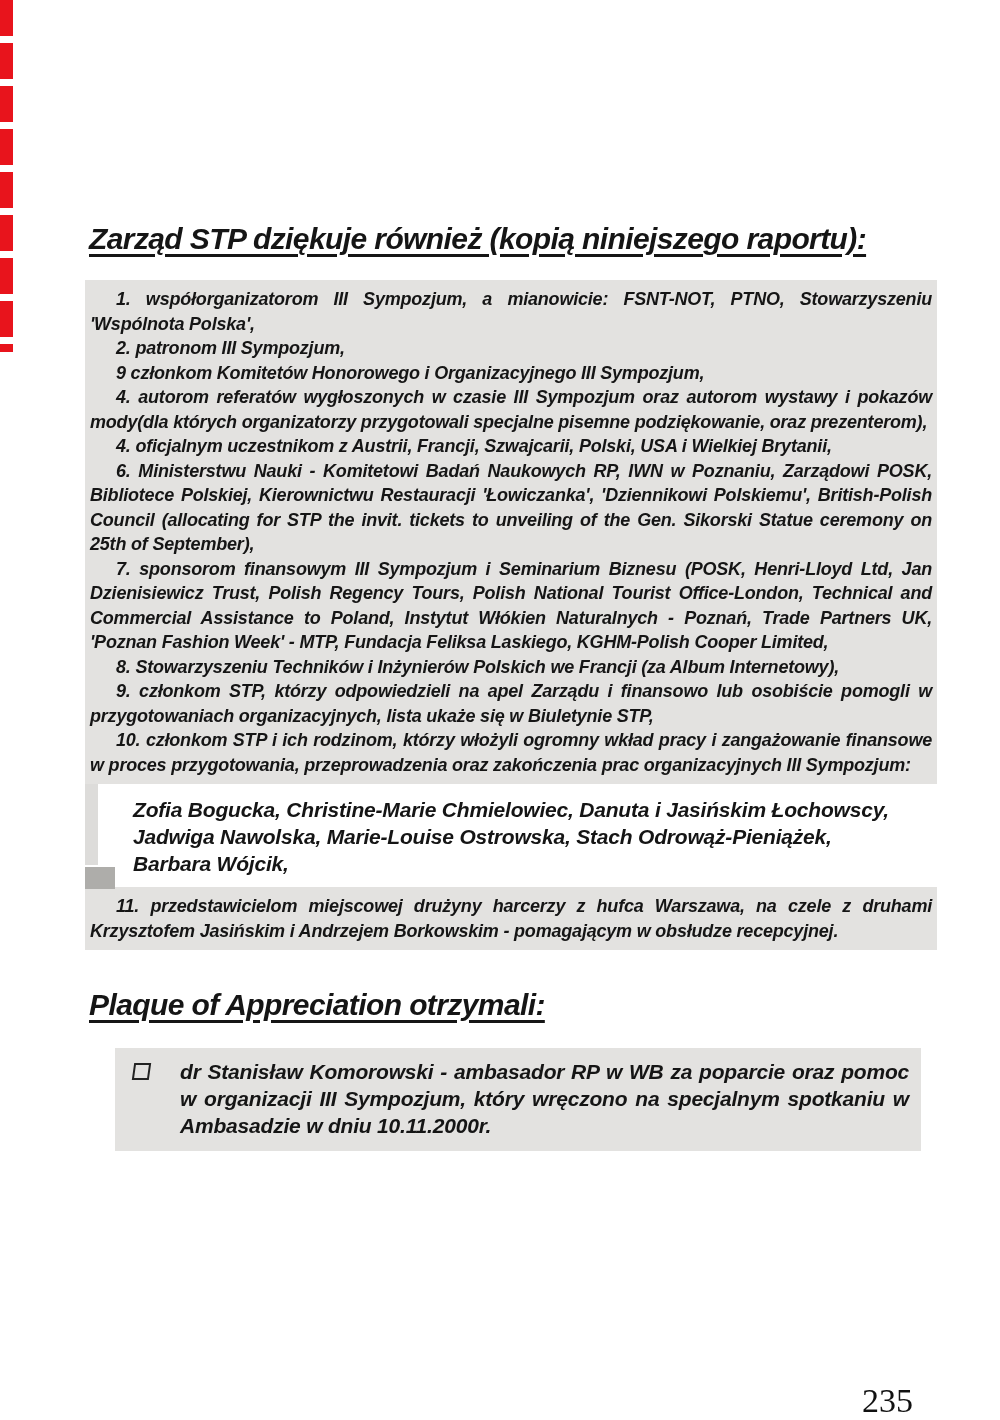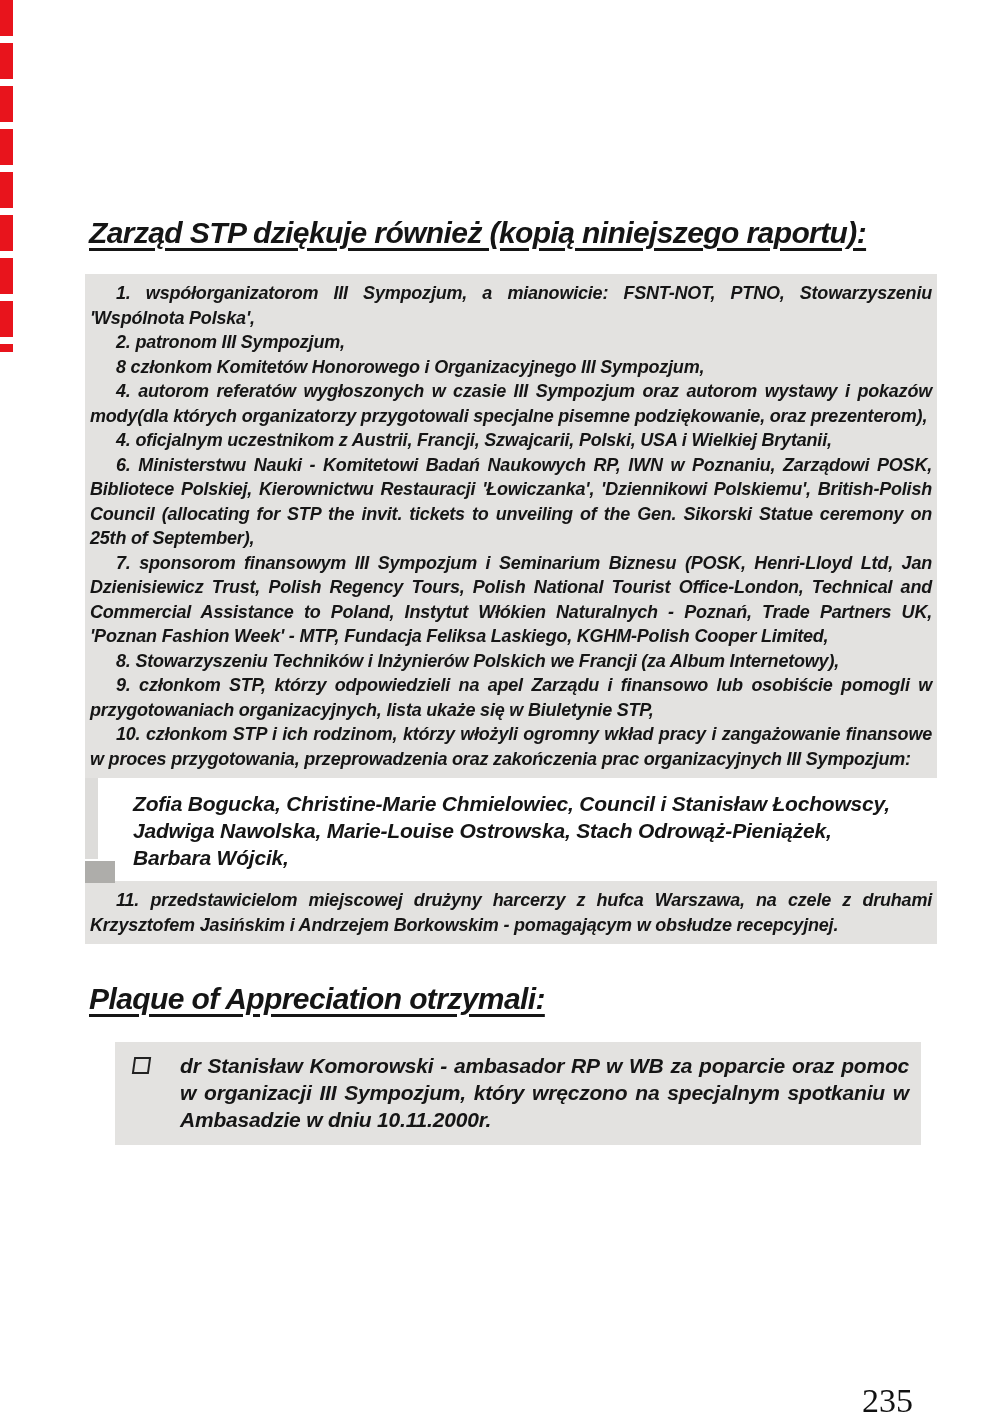--- a/index.html
+++ b/index.html
@@ -10,21 +10,21 @@
     overflow:hidden;
     font-family:"Liberation Sans", sans-serif;
     color:#151515;
     margin:0 auto;
   }
   .red-strip{
     position:absolute;left:0;top:0;width:13px;height:352px;
     background:repeating-linear-gradient(to bottom,#e8141c 0 36px,#ffffff 36px 43px);
   }
   .content{
-    position:absolute;left:85px;top:216px;width:852px;
+    position:absolute;left:85px;top:222px;width:852px;
   }
   .h-main{
     font-size:30px;font-weight:bold;font-style:italic;
     letter-spacing:-0.6px;
     text-decoration:underline;
     text-decoration-thickness:3px;
     text-underline-offset:5px;
     margin:0 0 24px 4px;
     white-space:nowrap;
   }
@@ -107,34 +107,34 @@
 
   <div class="red-strip"></div>
 
   <div class="content">
 
     <div class="h-main">Zarząd STP dziękuje również  (kopią niniejszego raportu):</div>
 
     <div class="gray-block">
       <p>1.  współorganizatorom III Sympozjum, a mianowicie: FSNT-NOT, PTNO, Stowarzyszeniu 'Wspólnota Polska',</p>
       <p>2.  patronom III Sympozjum,</p>
-      <p>8   członkom Komitetów Honorowego i Organizacyjnego III Sympozjum,</p>
+      <p>9   członkom Komitetów Honorowego i Organizacyjnego III Sympozjum,</p>
       <p>4.  autorom referatów wygłoszonych w czasie III Sympozjum oraz autorom wystawy i pokazów mody(dla których organizatorzy przygotowali specjalne pisemne podziękowanie, oraz prezenterom),</p>
       <p>4. oficjalnym uczestnikom z Austrii, Francji, Szwajcarii, Polski, USA i Wielkiej Brytanii,</p>
       <p>6. Ministerstwu Nauki - Komitetowi Badań Naukowych RP, IWN w Poznaniu, Zarządowi POSK, Bibliotece Polskiej, Kierownictwu Restauracji 'Łowiczanka', 'Dziennikowi Polskiemu', British-Polish Council (allocating for STP the invit. tickets to unveiling of the Gen. Sikorski Statue ceremony on 25th of September),</p>
       <p>7. sponsorom finansowym III Sympozjum i Seminarium Biznesu (POSK, Henri-Lloyd Ltd, Jan Dzienisiewicz Trust, Polish Regency Tours, Polish National Tourist Office-London, Technical and Commercial Assistance to Poland, Instytut Włókien Naturalnych - Poznań, Trade Partners UK, 'Poznan Fashion Week' - MTP, Fundacja Feliksa Laskiego, KGHM-Polish Cooper Limited,</p>
       <p>8. Stowarzyszeniu Techników i Inżynierów Polskich we Francji (za Album Internetowy),</p>
       <p>9. członkom STP, którzy odpowiedzieli na apel Zarządu i finansowo lub osobiście pomogli w przygotowaniach organizacyjnych, lista ukaże się w Biuletynie STP,</p>
       <p>10. członkom STP i ich rodzinom, którzy włożyli ogromny wkład pracy i zangażowanie finansowe w proces przygotowania, przeprowadzenia oraz zakończenia prac organizacyjnych III Sympozjum:</p>
     </div>
 
     <div class="names-section">
       <div class="left-rail"></div>
       <div class="left-rail-dark"></div>
-      <div class="name-line">Zofia Bogucka, Christine-Marie Chmielowiec, Council i Stanisław Łochowscy,</div>
+      <div class="name-line">Zofia Bogucka, Christine-Marie Chmielowiec, Danuta i Jasińskim Łochowscy,</div>
       <div class="name-line">Jadwiga Nawolska, Marie-Louise Ostrowska, Stach Odrowąż-Pieniążek,</div>
       <div class="name-line">Barbara Wójcik,</div>
     </div>
 
     <div class="gray-block">
       <p>11. przedstawicielom miejscowej drużyny harcerzy z hufca Warszawa, na czele z druhami Krzysztofem Jasińskim i Andrzejem Borkowskim - pomagającym w obsłudze recepcyjnej.</p>
     </div>
 
     <div>
       <span class="h-plaque">Plaque of Appreciation otrzymali:</span>

